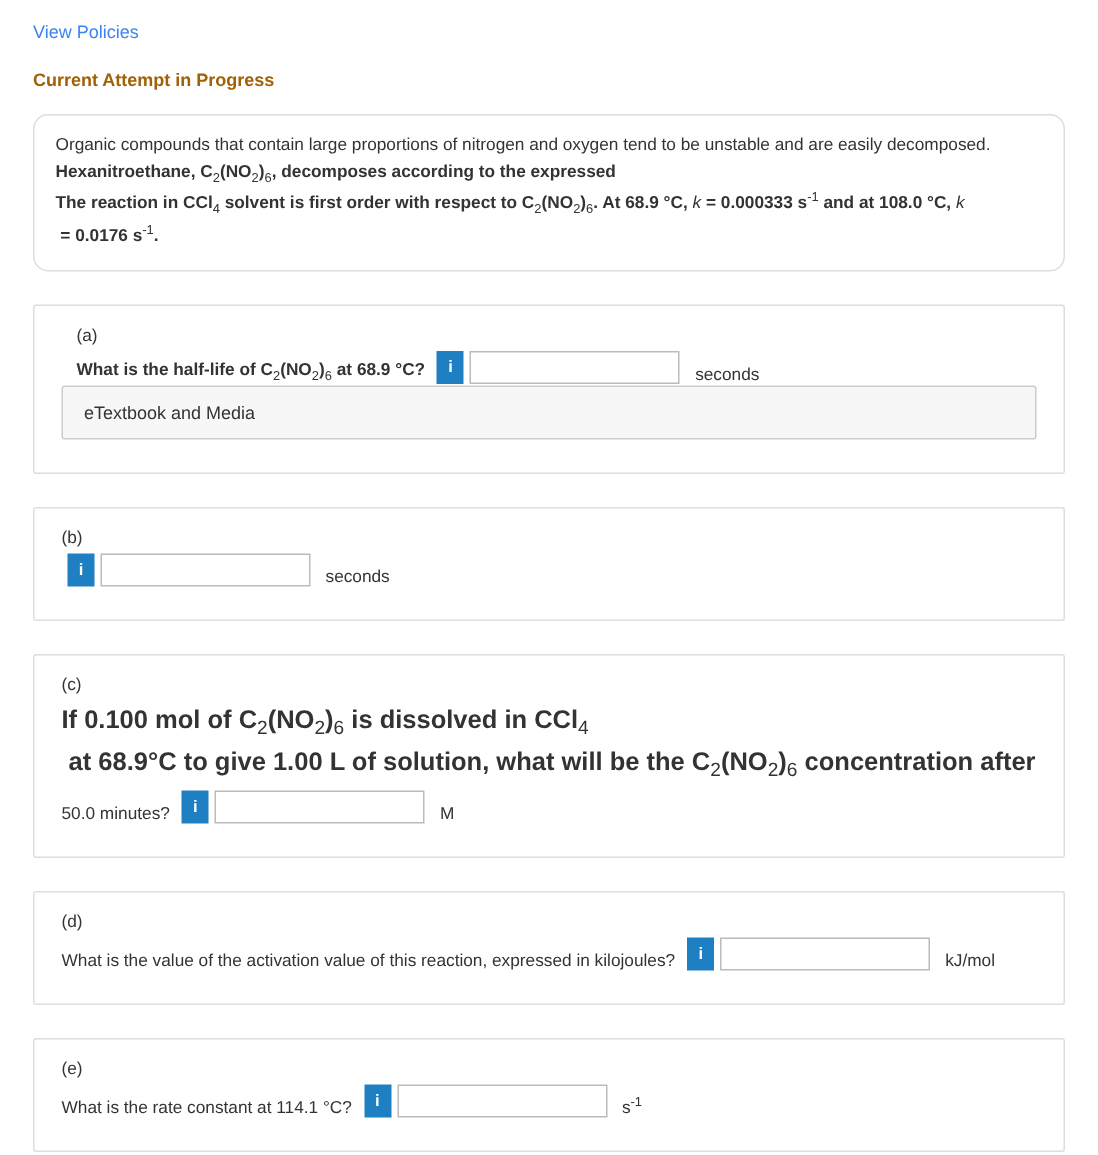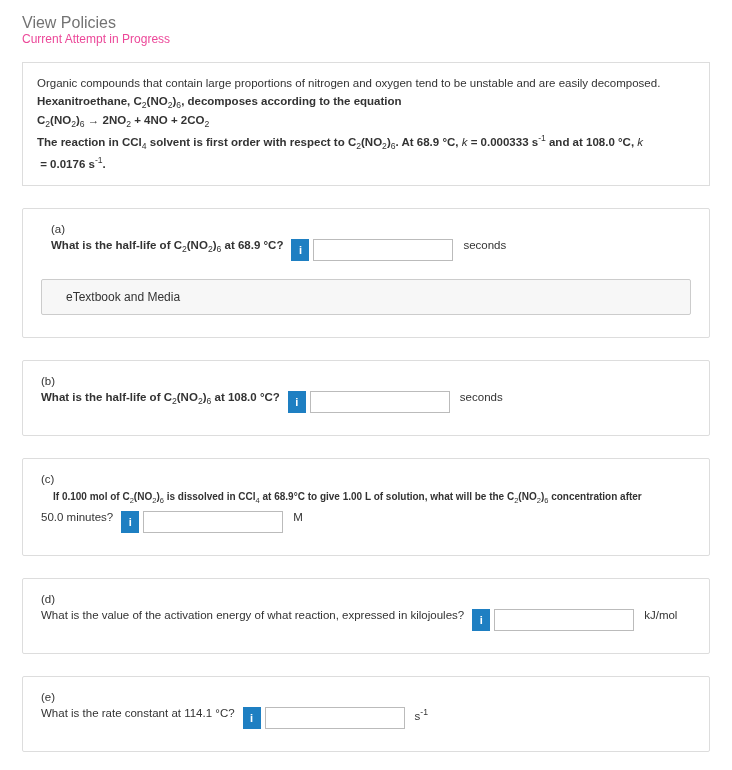--- a/index.html
+++ b/index.html
@@ -8,34 +8,35 @@
       font-size: 12px;
       color: #333;
       background: #f5f5f5;
       width: 732px;
     }
     .container {
       background: #fff;
       padding: 14px 22px;
     }
     .view-policies {
-      color: #737373;
-      font-size: 16px;
+      color: #3b82f6;
+      font-size: 12px;
+      margin-bottom: 18px;
       cursor: pointer;
     }
     .section-heading {
-      font-weight: 400;
+      font-weight: 700;
       font-size: 12px;
-      color: #ec4899;
+      color: #a16207;
       margin-bottom: 16px;
     }
     .intro-box {
       border: 1px solid #ddd;
       padding: 12px 14px;
-      border-radius: 0;
+      border-radius: 10px;
       margin-bottom: 22px;
       font-size: 11.5px;
       line-height: 1.55;
       color: #333;
     }
     .question-card {
       border: 1px solid #ddd;
       padding: 14px 18px 22px;
       border-radius: 2px;
       margin-bottom: 22px;
@@ -45,21 +46,21 @@
     }
     .part-label {
       font-size: 11.5px;
       color: #333;
       margin-bottom: 4px;
     }
     .question-line {
       font-size: 11.5px;
       color: #333;
       display: flex;
-      align-items: flex-start;
+      align-items: flex-end;
       flex-wrap: wrap;
       gap: 4px;
     }
     .info-icon {
       display: inline-flex;
       align-items: center;
       justify-content: center;
       width: 18px;
       height: 22px;
       background: #1e7fc2;
@@ -74,51 +75,48 @@
       border: 1px solid #bbb;
       padding: 2px 4px;
       font-size: 12px;
       width: 140px;
     }
     .unit {
       margin-left: 6px;
       font-size: 11.5px;
     }
     .etextbook-btn {
-      margin-top: 18px;
+      margin-top: 1px;
       display: block;
       width: 100%;
       text-align: left;
       border: 1px solid #ccc;
       background: #f7f7f7;
-      padding: 10px 24px;
+      padding: 10px 14px;
       font-size: 12px;
       color: #333;
       cursor: pointer;
       border-radius: 2px;
     }
     sub { font-size: 0.75em; vertical-align: sub; }
     sup { font-size: 0.75em; vertical-align: super; }
     .q-text-seg { white-space: pre; font-weight: bold; }
   </style>
 </head>
 <body>
 
 <div class="container">
   <div class="view-policies">View Policies</div>
 
   <div class="section-heading">Current Attempt in Progress</div>
 
   <div class="intro-box">
     <div>Organic compounds that contain large proportions of nitrogen and oxygen tend to be unstable and are easily decomposed.</div>
     <div>
-      <span class="q-text-seg">Hexanitroethane, C</span><sub>2</sub><span class="q-text-seg">(NO</span><sub>2</sub><span class="q-text-seg">)</span><sub>6</sub><span class="q-text-seg">, decomposes according to the equation</span>
-    </div>
-    <div>
-      <span class="q-text-seg">C</span><sub>2</sub><span class="q-text-seg">(NO</span><sub>2</sub><span class="q-text-seg">)</span><sub>6</sub><span class="q-text-seg"> → 2NO</span><sub>2</sub><span class="q-text-seg"> + 4NO + 2CO</span><sub>2</sub>
+      <span class="q-text-seg">Hexanitroethane, C</span><sub>2</sub><span class="q-text-seg">(NO</span><sub>2</sub><span class="q-text-seg">)</span><sub>6</sub><span class="q-text-seg">, decomposes according to the expressed</span>
     </div>
     <div>
       <span class="q-text-seg">The reaction in CCl</span><sub>4</sub><span class="q-text-seg"> solvent is first order with respect to C</span><sub>2</sub><span class="q-text-seg">(NO</span><sub>2</sub><span class="q-text-seg">)</span><sub>6</sub><span class="q-text-seg">. At 68.9 °C, </span><i>k</i><span class="q-text-seg"> = 0.000333 s</span><sup>-1</sup><span class="q-text-seg"> and at 108.0 °C, </span><i>k</i><span class="q-text-seg"> = 0.0176 s</span><sup>-1</sup><span class="q-text-seg">.</span>
     </div>
   </div>
 
   <div class="question-card">
     <div class="pad-inner">
       <div class="part-label">(a)</div>
       <div class="question-line">
@@ -129,46 +127,43 @@
         <input class="answer-input" type="text" style="">
         <span class="unit">seconds</span>
       </div>
     </div>
     <button class="etextbook-btn">eTextbook and Media</button>
   </div>
 
   <div class="question-card">
     <div class="part-label">(b)</div>
     <div class="question-line">
-      <span>
-        <span class="q-text-seg">What is the half-life of C</span><sub>2</sub><span class="q-text-seg">(NO</span><sub>2</sub><span class="q-text-seg">)</span><sub>6</sub><span class="q-text-seg"> at 108.0 °C?</span>
-      </span>
       <span class="info-icon">i</span>
       <input class="answer-input" type="text" style="">
       <span class="unit">seconds</span>
     </div>
   </div>
 
   <div class="question-card">
     <div class="part-label">(c)</div>
-    <div style="font-size:10px; line-height:1.55;margin-left:12px;">
+    <div style="font-size:17px; line-height:1.55;">
       <span class="q-text-seg">If 0.100 mol of C</span><sub>2</sub><span class="q-text-seg">(NO</span><sub>2</sub><span class="q-text-seg">)</span><sub>6</sub><span class="q-text-seg"> is dissolved in CCl</span><sub>4</sub><span class="q-text-seg"> at 68.9°C to give 1.00 L of solution, what will be the C</span><sub>2</sub><span class="q-text-seg">(NO</span><sub>2</sub><span class="q-text-seg">)</span><sub>6</sub><span class="q-text-seg"> concentration after</span>
     </div>
     <div class="question-line" style="margin-top:4px;">
       <span>50.0 minutes?</span>
       <span class="info-icon">i</span>
       <input class="answer-input" type="text" style="">
       <span class="unit">M</span>
     </div>
   </div>
 
   <div class="question-card">
     <div class="part-label">(d)</div>
     <div class="question-line">
-      <span>What is the value of the activation energy of what reaction, expressed in kilojoules?</span>
+      <span>What is the value of the activation value of this reaction, expressed in kilojoules?</span>
       <span class="info-icon">i</span>
       <input class="answer-input" type="text" style="">
       <span class="unit">kJ/mol</span>
     </div>
   </div>
 
   <div class="question-card">
     <div class="part-label">(e)</div>
     <div class="question-line">
       <span>What is the rate constant at 114.1 °C?</span>

